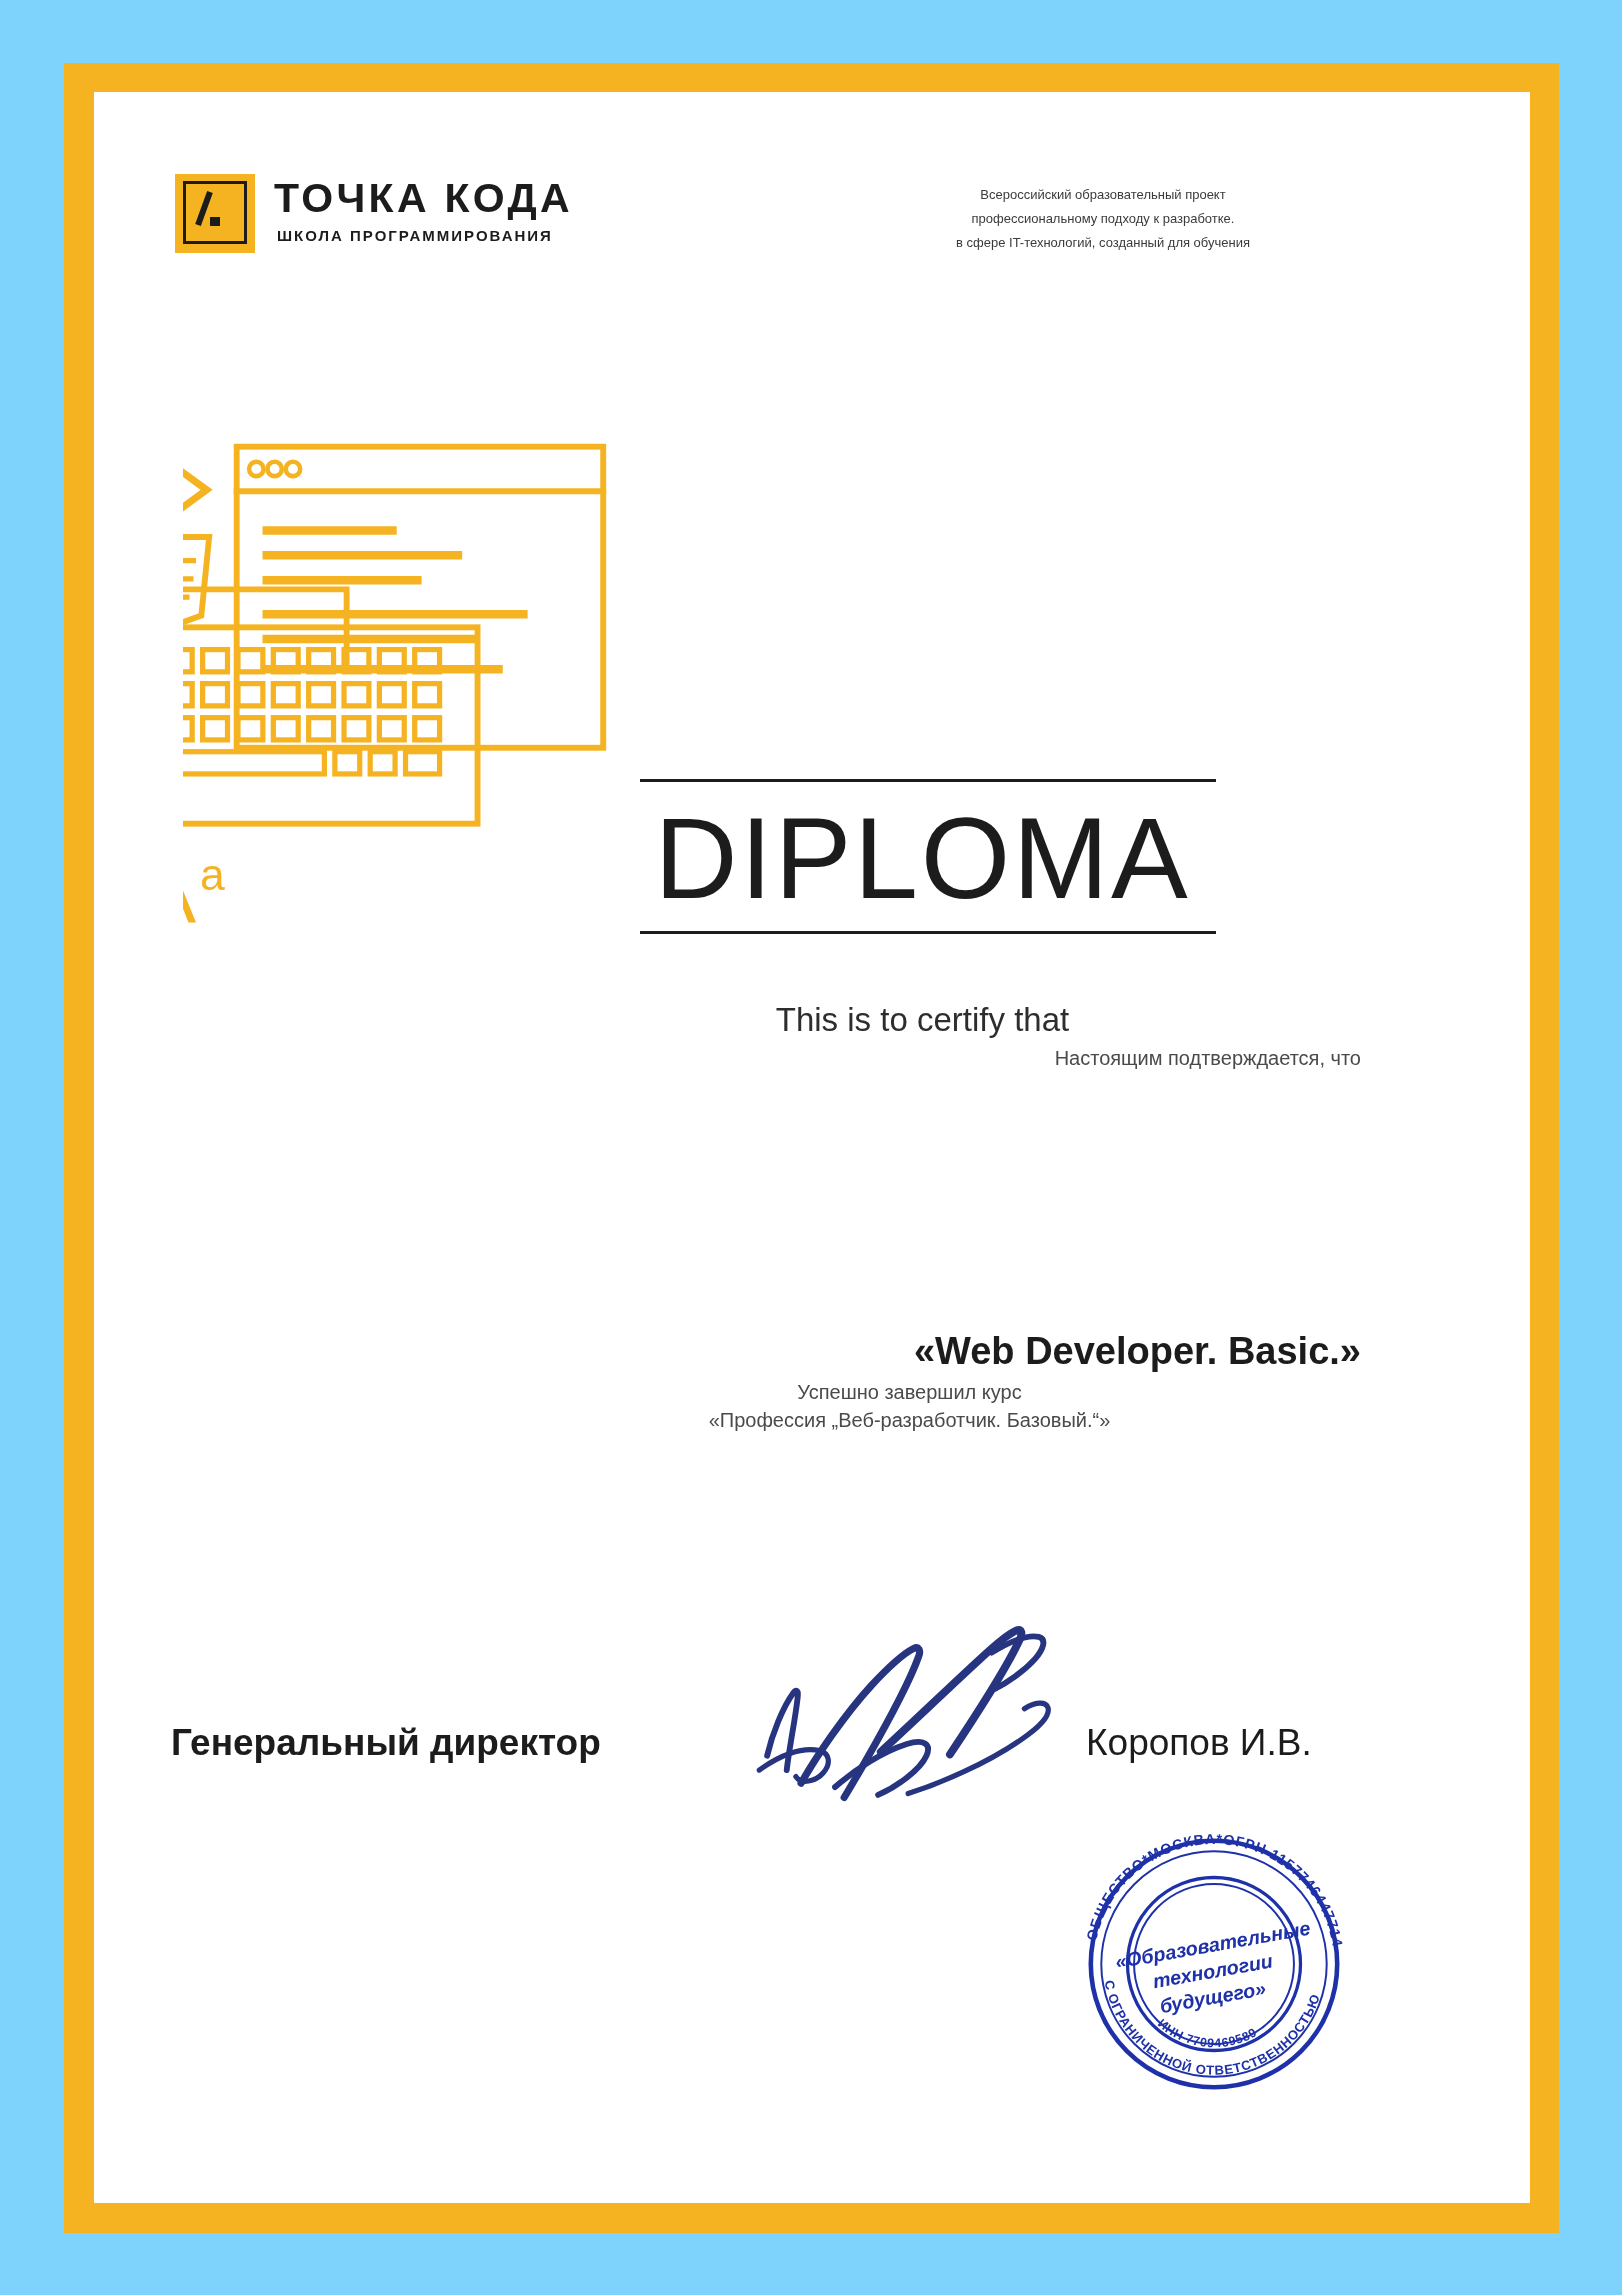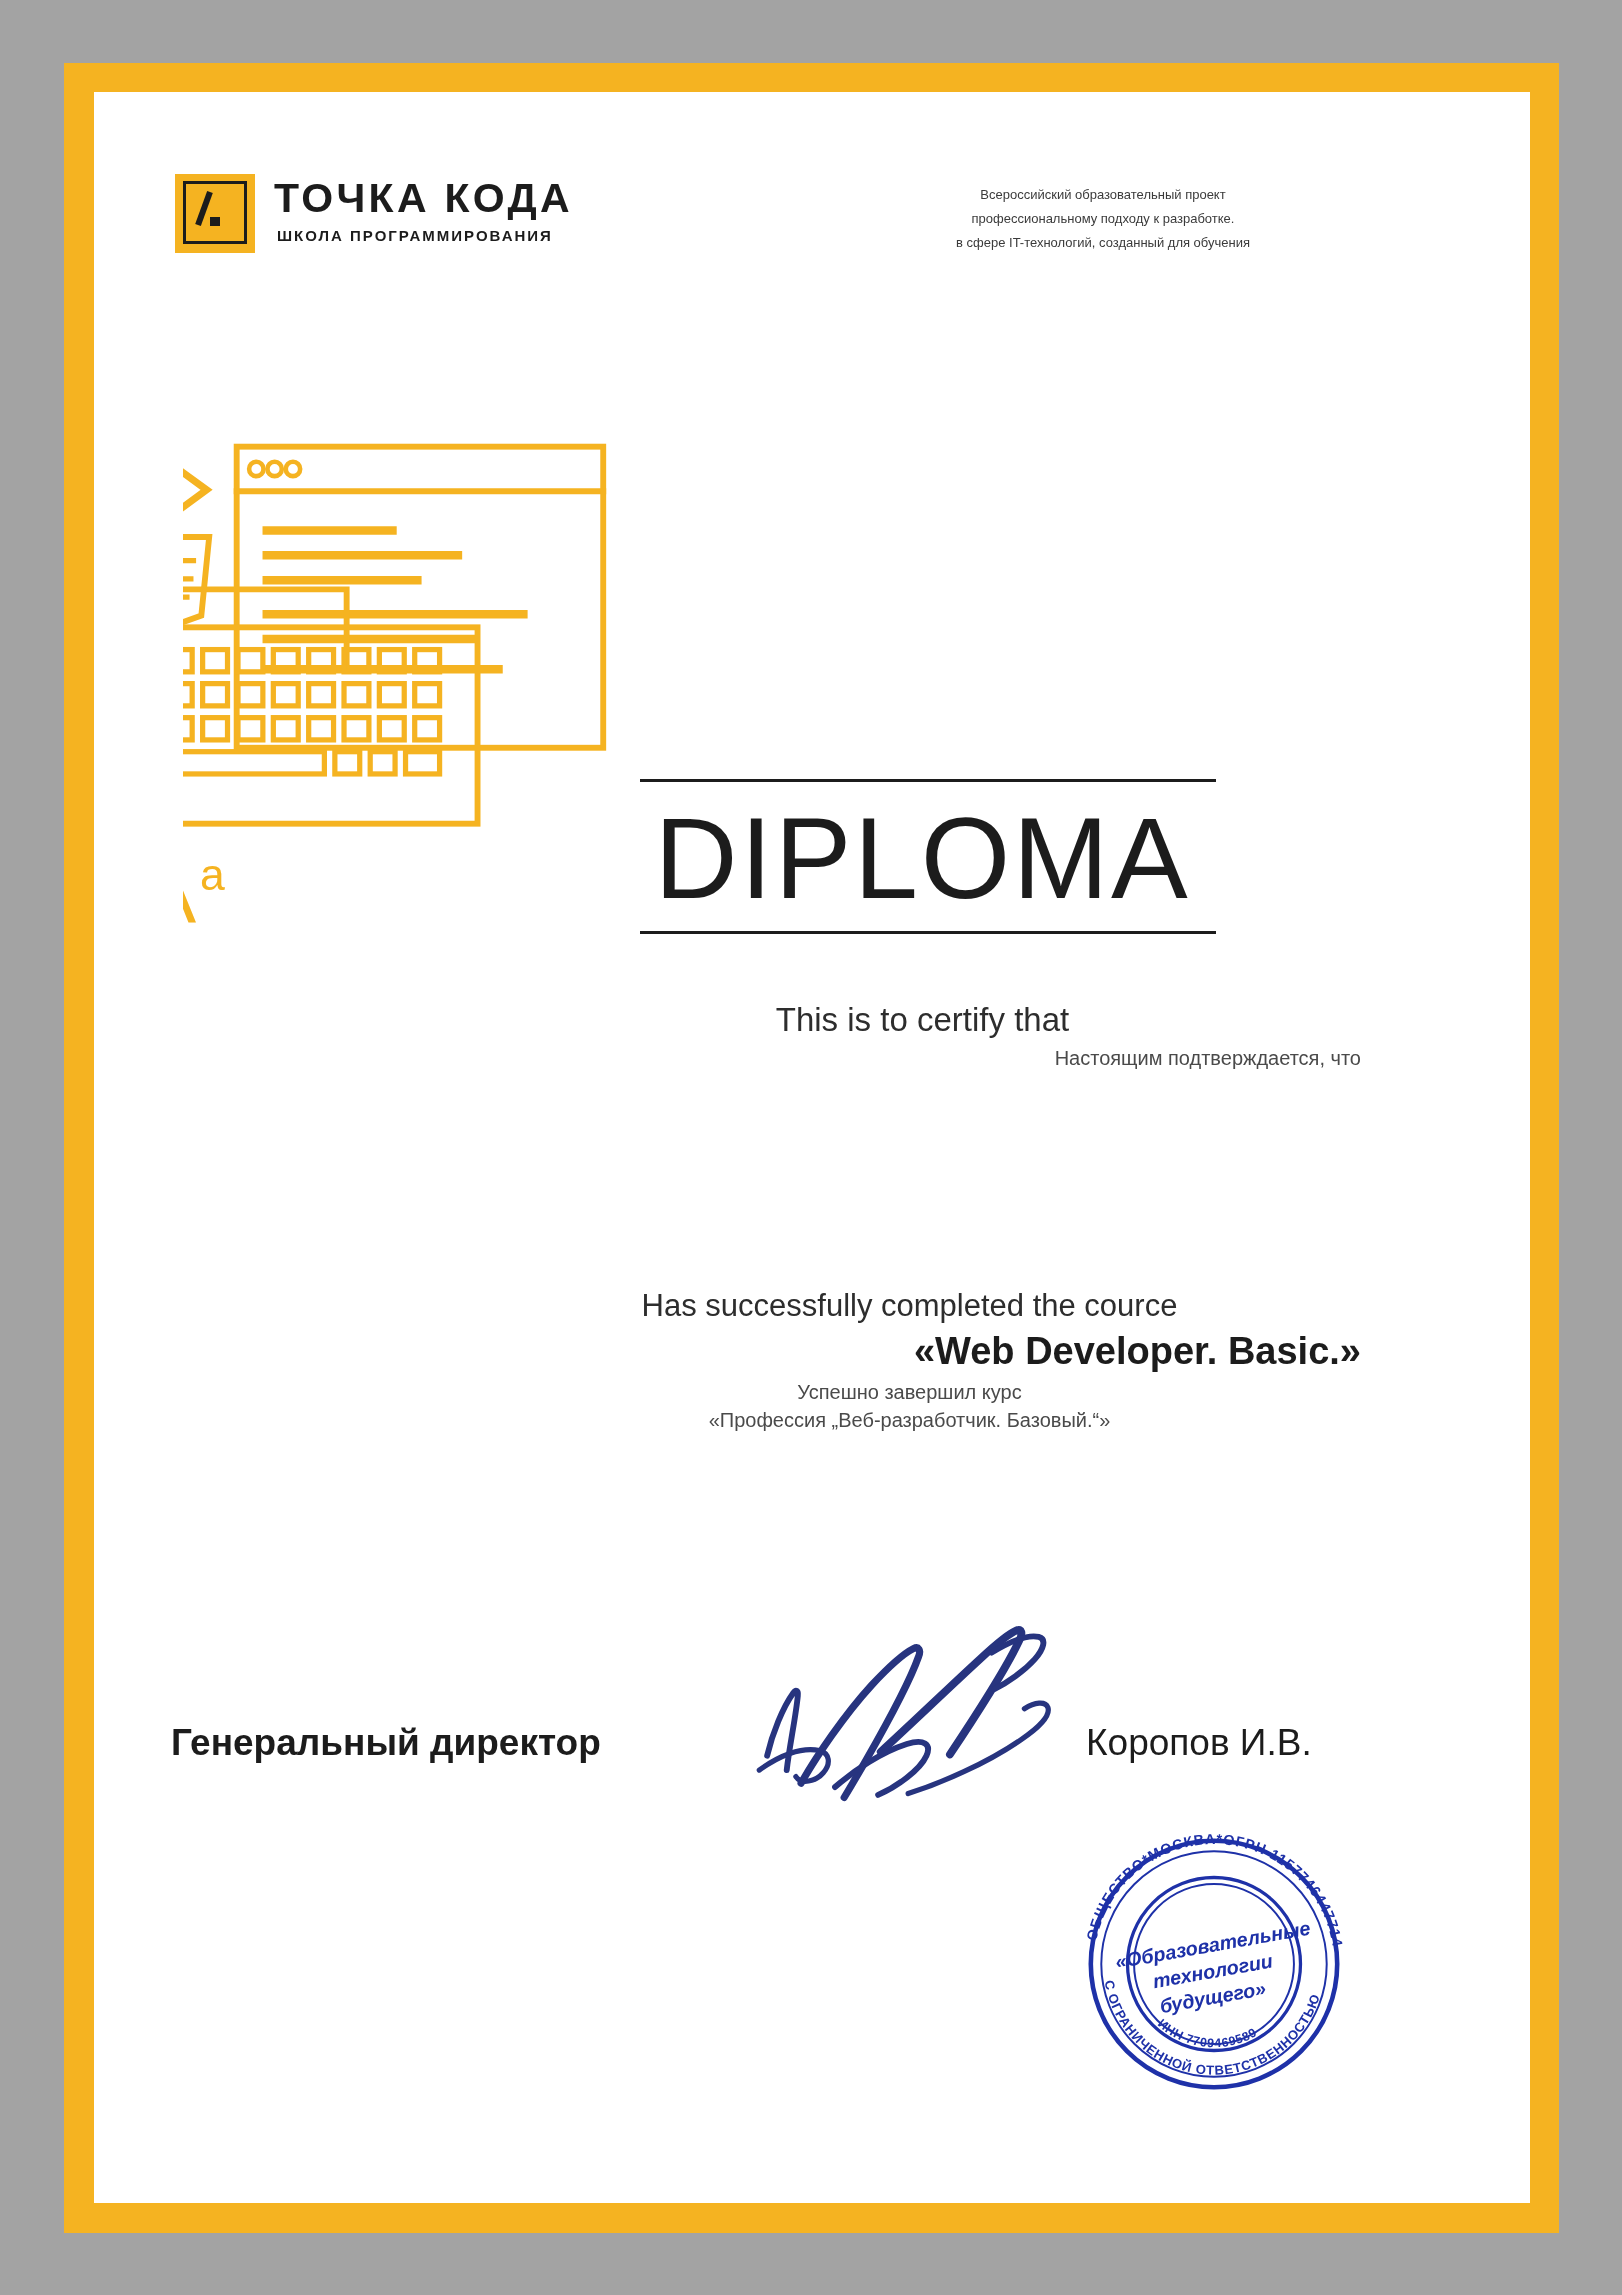--- a/index.html
+++ b/index.html
@@ -14,21 +14,21 @@
     -webkit-font-smoothing: antialiased;
     overflow: hidden;
   }
 
   
   .page {
     position: absolute;
     left: 0; top: 0;
     width: 1623px;
     height: 2295px;
-    background: #a3a3a3;
+    background: #7dd3fc;
   }
   .frame-outer {
     position: absolute;
     left: 64px;
     top: 63px;
     width: 1495px;
     height: 2170px;
     background: #f5b321;
   }
   .frame-inner {
@@ -379,21 +379,20 @@
 
   <div class="diploma-wrap">
     <div class="diploma-rule top"></div>
     <div class="diploma-text">DIPLOMA</div>
     <div class="diploma-rule bottom"></div>
   </div>
 
   <div class="certify-en">This is to certify that</div>
   <div class="certify-ru">Настоящим подтверждается, что</div>
 
-  <div class="course-en-1">Has successfully completed the cource</div>
   <div class="course-en-2">«Web Developer. Basic.»</div>
   <div class="course-ru-1">Успешно завершил курс</div>
   <div class="course-ru-2">«Профессия „Веб-разработчик. Базовый.“»</div>
 
   <div class="sig-role">Генеральный директор</div>
   <div class="sig-name">Коропов И.В.</div>
 
   <div class="sig-scribble">
     <svg width="366" height="222" viewBox="0 0 560 340" fill="none">
       <g stroke="#27347f" fill="none" stroke-linecap="round" stroke-linejoin="round">

